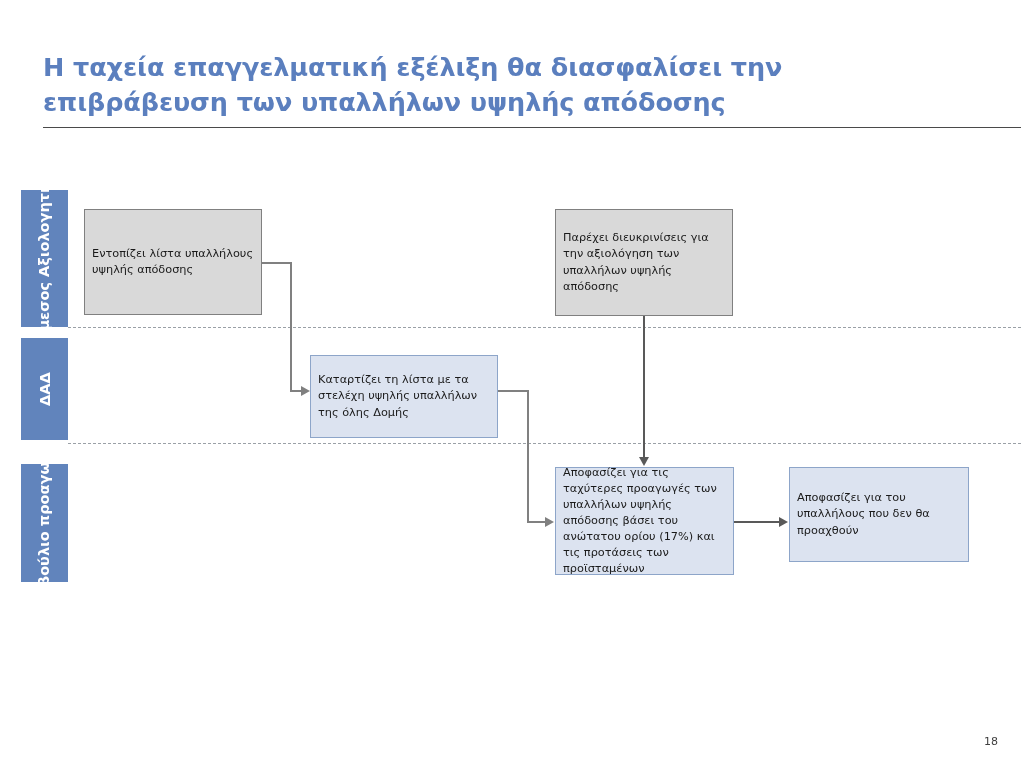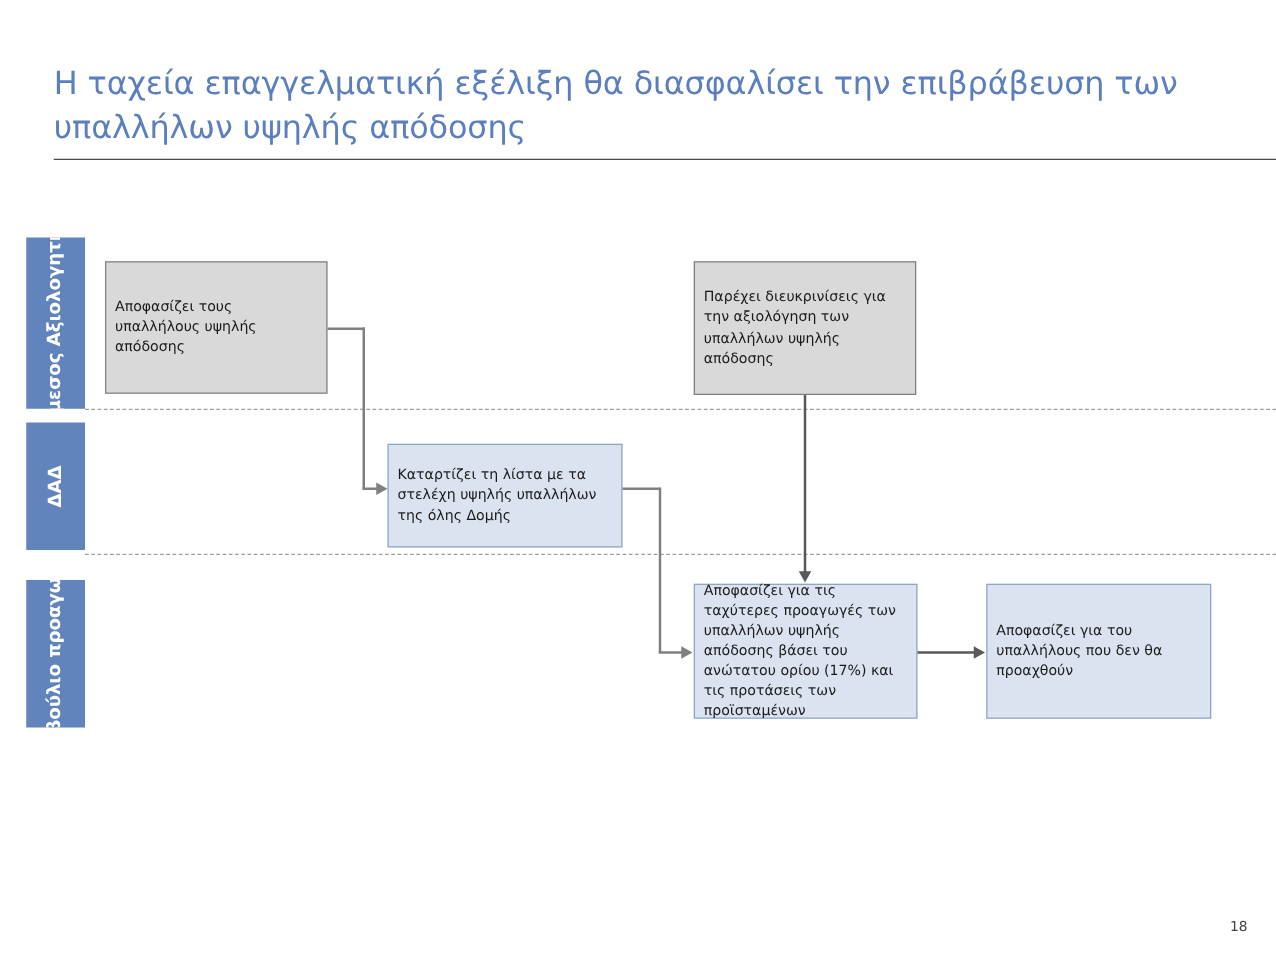--- a/index.html
+++ b/index.html
@@ -15,21 +15,21 @@
     font-family: "DejaVu Sans", "Liberation Sans", sans-serif;
   }
 
   
   #slide-title {
     position: absolute;
     left: 43px;
     top: 50px;
     width: 930px;
     font-size: 25.5px;
-    font-weight: normal;
+    font-weight: bold;
     line-height: 1.36;
     color: #5B7FBE;
     letter-spacing: -0.1px;
   }
   #title-rule {
     position: absolute;
     left: 43px;
     top: 127px;
     width: 978px;
     height: 1px;
@@ -87,21 +87,21 @@
     border: 1px solid #808080;
   }
   .flow-box.blue {
     background: #DCE3F0;
     border: 1px solid #8DA5C9;
   }
   #flow-box-0 { left: 84px;  top: 209px; width: 178px; height: 106px; }
   #flow-box-1 { left: 555px; top: 209px; width: 178px; height: 107px; }
   #flow-box-2 { left: 310px; top: 355px; width: 188px; height: 83px;  }
   #flow-box-3 { left: 555px; top: 467px; width: 179px; height: 108px; }
-  #flow-box-4 { left: 789px; top: 467px; width: 180px; height: 108px; }
+  #flow-box-4 { left: 789px; top: 467px; width: 180px; height: 95px; }
 
   
   .conn {
     position: absolute;
     background: #808080;
   }
   .conn.dark { background: #595959; }
   .conn-h { height: 1.6px; }
   .conn-v { width: 1.6px; }
 
@@ -163,21 +163,21 @@
 <div class="lane-label" id="lane-label-1">
   <span class="lane-text">ΔΑΔ</span>
 </div>
 <div class="lane-label" id="lane-label-2">
   <span class="lane-text">Συμβούλιο προαγωγών</span>
 </div>
 
 <div class="lane-divider" id="lane-divider-0"></div>
 <div class="lane-divider" id="lane-divider-1"></div>
 
-<div class="flow-box gray" id="flow-box-0">Αποφασίζει τους υπαλλήλους υψηλής απόδοσης</div>
+<div class="flow-box gray" id="flow-box-0">Εντοπίζει λίστα υπαλλήλους υψηλής απόδοσης</div>
 <div class="flow-box gray" id="flow-box-1">Παρέχει διευκρινίσεις για την αξιολόγηση των υπαλλήλων υψηλής απόδοσης</div>
 <div class="flow-box blue" id="flow-box-2">Καταρτίζει τη λίστα με τα στελέχη υψηλής υπαλλήλων της όλης Δομής</div>
 <div class="flow-box blue" id="flow-box-3">Αποφασίζει για τις ταχύτερες προαγωγές των υπαλλήλων υψηλής απόδοσης βάσει του ανώτατου ορίου (17%) και τις προτάσεις των προϊσταμένων</div>
 <div class="flow-box blue" id="flow-box-4">Αποφασίζει για του υπαλλήλους που δεν θα προαχθούν</div>
 
 <div class="conn conn-h" id="c1-h1"></div>
 <div class="conn conn-v" id="c1-v"></div>
 <div class="conn conn-h" id="c1-h2"></div>
 <div class="arrow-right" id="c1-arrow"></div>
 

